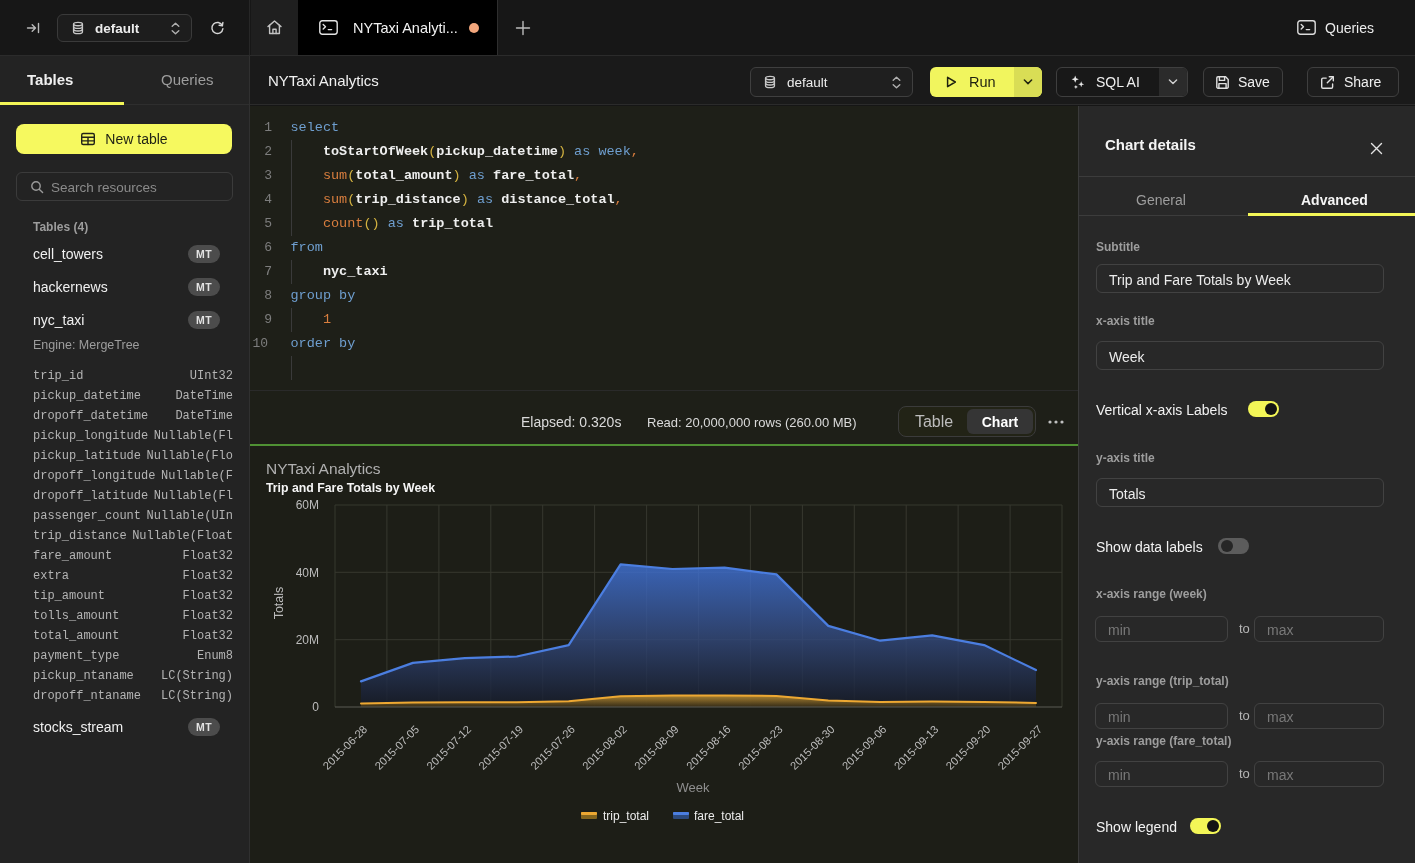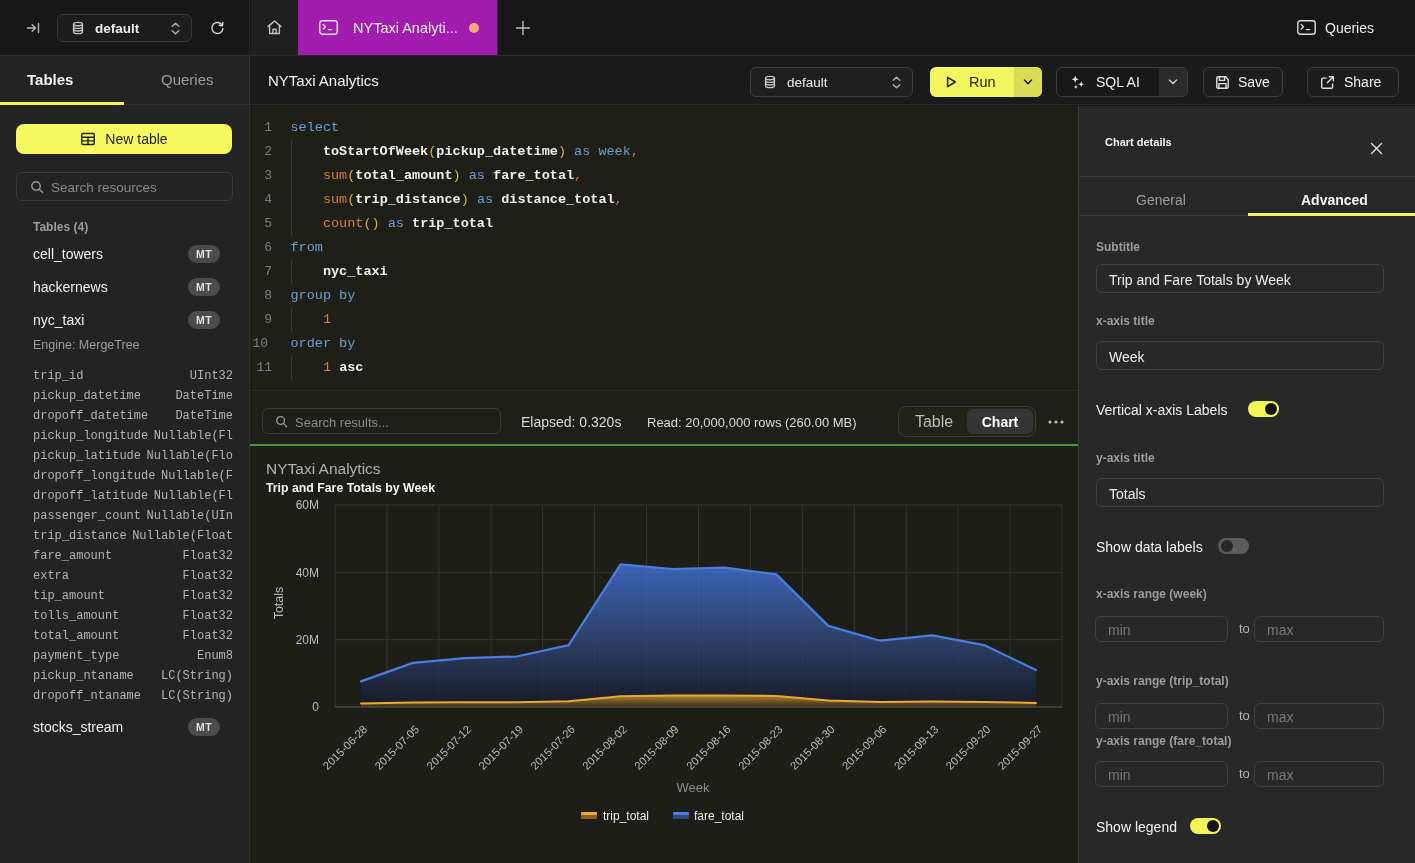--- a/index.html
+++ b/index.html
@@ -6,21 +6,21 @@
 html,body { width:1415px; height:863px; background:#161616; overflow:hidden;
   font-family:"Liberation Sans",sans-serif; color:#e8e8e8; }
 .abs { position:absolute; }
 svg { display:block; }
 .ic { fill:none; stroke-width:1.4; stroke-linecap:round; stroke-linejoin:round; }
 
 #topbar { position:absolute; left:0; top:0; width:1415px; height:56px; background:#171717; border-bottom:1px solid #2b2b2b; }
 #tb-left { position:absolute; left:0; top:0; width:250px; height:55px; background:#171717; border-right:1px solid #272727; }
 #tb-sel { position:absolute; left:57px; top:14px; width:135px; height:28px; border:1px solid #3a3a3a; border-radius:6px; background:#1d1d1d; display:flex; align-items:center; }
 #home-btn { position:absolute; left:251px; top:0; width:47px; height:55px; background:#1f1f1f; display:flex; align-items:center; justify-content:center; }
-#tab1 { position:absolute; left:298px; top:0; width:200px; height:55px; background:#a21caf; border-right:1px solid #2e2e2e; display:flex; align-items:center; }
+#tab1 { position:absolute; left:298px; top:0; width:200px; height:55px; background:#000000; border-right:1px solid #2e2e2e; display:flex; align-items:center; }
 
 .inp { border:1px solid #424242; border-radius:6px; background:transparent; color:#e8e8e8; }
 .badge { position:absolute; width:32px; height:18px; background:#4c4c4c; border-radius:9px; color:#e2e2e2; font-size:10.5px; font-weight:bold; text-align:center; line-height:18px; letter-spacing:.3px; }
 .toggle { position:absolute; width:31px; height:16px; border-radius:8px; }
 .toggle .knob { position:absolute; top:2px; width:12px; height:12px; border-radius:50%; }
 .ton { background:#f3f657; }
 .ton .knob { right:2.5px; background:#141414; }
 .toff { background:#5c5c5c; }
 .toff .knob { left:2.5px; background:#262626; }
 .lbl { position:absolute; color:#9d9d9d; font-size:12px; font-weight:bold; }
@@ -295,39 +295,26 @@
       <span style="position:absolute;left:40.5px;white-space:pre;"><span class="kw">group by</span></span>
     </div>
     <div style="position:absolute;left:0;top:202px;height:24px;line-height:24px;width:828px;">
       <span style="position:absolute;right:806px;color:#7d7d7d;font-size:13px;">9</span>
       <span style="position:absolute;left:40.5px;white-space:pre;"><span>&nbsp;&nbsp;&nbsp;&nbsp;</span><span class="cm">1</span></span>
     </div>
     <div style="position:absolute;left:0;top:226px;height:24px;line-height:24px;width:828px;">
       <span style="position:absolute;right:810px;color:#7d7d7d;font-size:13px;">10</span>
       <span style="position:absolute;left:40.5px;white-space:pre;"><span class="kw">order by</span></span>
     </div>
-    <div style="position:absolute;left:0;top:250px;height:24px;line-height:24px;width:828px;">
-      <span style="position:absolute;right:806px;color:#7d7d7d;font-size:13px;">11</span>
-      <span style="position:absolute;left:40.5px;white-space:pre;"><span>&nbsp;&nbsp;&nbsp;&nbsp;</span><span class="cm">1</span><span>&nbsp;</span><span class="id">asc</span></span>
-    </div>
     <div style="position:absolute;left:40.5px;top:34px;width:1px;height:96px;background:#3a3a3a;"></div>
     <div style="position:absolute;left:40.5px;top:154px;width:1px;height:24px;background:#3a3a3a;"></div>
     <div style="position:absolute;left:40.5px;top:202px;width:1px;height:24px;background:#3a3a3a;"></div>
     <div style="position:absolute;left:40.5px;top:250px;width:1px;height:24px;background:#3a3a3a;"></div>
   </div>
 <div id="resultsbar" class="abs" style="left:250px;top:390px;width:828px;height:56px;background:#1e1f18;border-top:1px solid #2a2a2a;border-bottom:2px solid #4f9133;">
-  <div class="abs inp" style="left:12px;top:17px;width:239px;height:26px;border-color:#3b3b3b;">
-    <svg class="abs" style="left:12px;top:6px" width="13" height="13" viewBox="0 0 14 14">
-        <g class="ic" stroke="#9a9a9a" stroke-width="1.3">
-          <circle cx="6" cy="6" r="4.2"></circle>
-          <path d="M9.2 9.2 L12.6 12.6"></path>
-        </g>
-      </svg>
-    <span class="abs" style="left:32px;top:6px;font-size:13px;color:#8b8b8b;">Search results...</span>
-  </div>
   <span class="abs" style="left:271px;top:23px;font-size:14px;color:#dadada;">Elapsed: 0.320s</span>
   <span class="abs" style="left:397px;top:24px;font-size:13px;color:#dadada;">Read: 20,000,000 rows (260.00 MB)</span>
   <div class="abs" style="left:648px;top:15px;width:138px;height:31px;border:1px solid #3b3b3b;border-radius:8px;background:#222316;display:flex;padding:2px;">
     <div style="flex:1;display:flex;align-items:center;justify-content:center;font-size:16px;color:#bdbdbd;">Table</div>
     <div style="flex:1;display:flex;align-items:center;justify-content:center;font-size:14px;color:#fff;font-weight:bold;background:#353535;border-radius:6px;">Chart</div>
   </div>
   <svg class="abs" style="left:797px;top:28px" width="18" height="6" viewBox="0 0 18 6">
       <g fill="#c0c0c0">
         <circle cx="3" cy="3" r="1.6"></circle>
         <circle cx="9" cy="3" r="1.6"></circle>
@@ -405,21 +392,21 @@
 <rect x="331" y="366" width="16" height="3" rx="1" fill="#eda832"></rect>
 <text x="353" y="373.5" font-size="12" fill="#ececec">trip_total</text>
 <rect x="423" y="366" width="16" height="7" rx="1" fill="#2c4a7e"></rect>
 <rect x="423" y="366" width="16" height="3" rx="1" fill="#4b7ee0"></rect>
 <text x="444" y="373.5" font-size="12" fill="#ececec">fare_total</text>
 </g>
 </svg>
 </div>
 
 <div id="rightpanel" class="abs" style="left:1078px;top:106px;width:337px;height:757px;background:#282828;border-left:1px solid #3a3a3a;">
-  <span class="abs" style="left:26px;top:30px;font-size:11px;font-weight:bold;color:#f5f5f5;">Chart details</span>
+  <span class="abs" style="left:26px;top:30px;font-size:15px;font-weight:bold;color:#f5f5f5;">Chart details</span>
   <svg class="abs" style="left:291px;top:36px" width="13" height="13" viewBox="0 0 13 13">
       <path class="ic" stroke="#e3e3e3" stroke-width="1.3" d="M1.5 1.5 L11.5 11.5 M11.5 1.5 L1.5 11.5"></path>
     </svg>
   <div class="abs" style="left:0;top:70px;width:337px;height:1px;background:#3c3c3c;"></div>
   <span class="abs" style="left:57px;top:86px;font-size:14px;color:#9d9d9d;">General</span>
   <span class="abs" style="left:222px;top:86px;font-size:14px;font-weight:bold;color:#f5f5f5;">Advanced</span>
   <div class="abs" style="left:0;top:109px;width:337px;height:1px;background:#3c3c3c;"></div>
   <div class="abs" style="left:169px;top:107px;width:168px;height:3px;background:#f3f657;"></div>
 
   <span class="lbl" style="left:17px;top:134px;">Subtitle</span>

